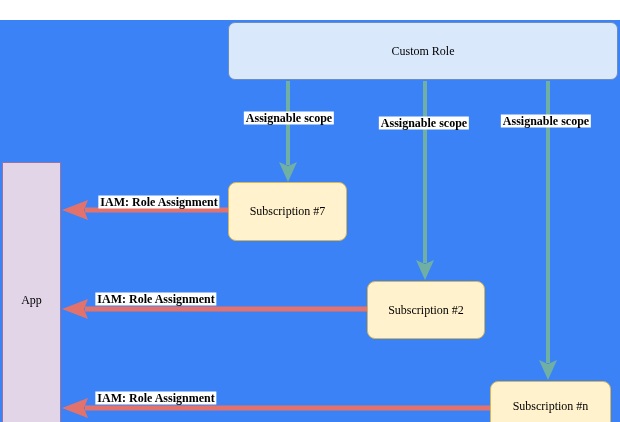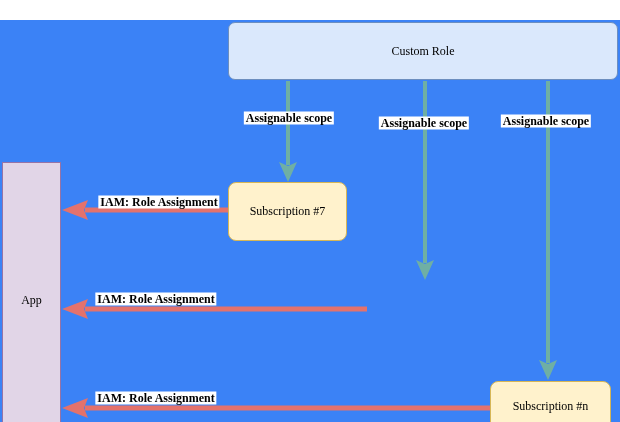--- a/index.html
+++ b/index.html
@@ -102,20 +102,23 @@
   </div>
 
   <div class="node node-app">
     <span>App</span>
   </div>
 
   <div class="node node-sub node-sub1">
     <span>Subscription #7</span>
   </div>
 
+  <div class="node node-sub node-sub2">
+    <span>Subscription #2</span>
+  </div>
 
   <div class="node node-sub node-subn">
     <span>Subscription #n</span>
   </div>
 
   <div class="edge-label" style="left:289px; top:98px;">Assignable scope</div>
   <div class="edge-label" style="left:424px; top:103px;">Assignable scope</div>
   <div class="edge-label" style="left:546px; top:101px;">Assignable scope</div>
 
   <div class="edge-label" style="left:159px; top:182px;">IAM: Role Assignment</div>

